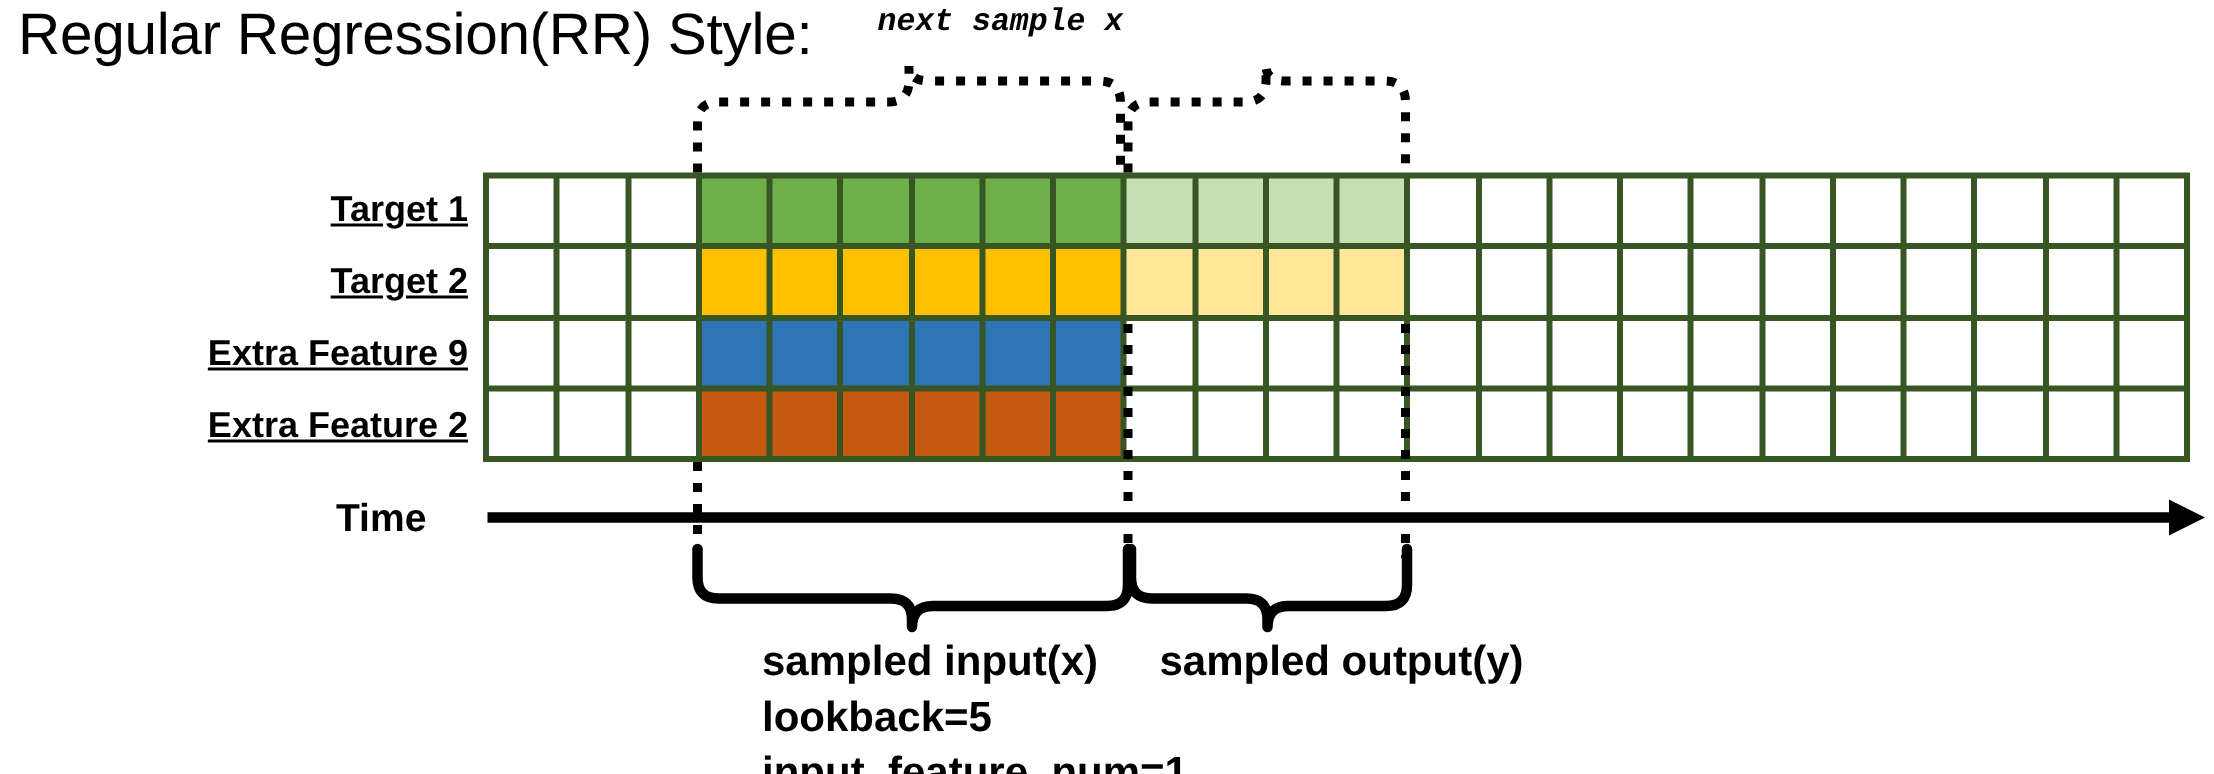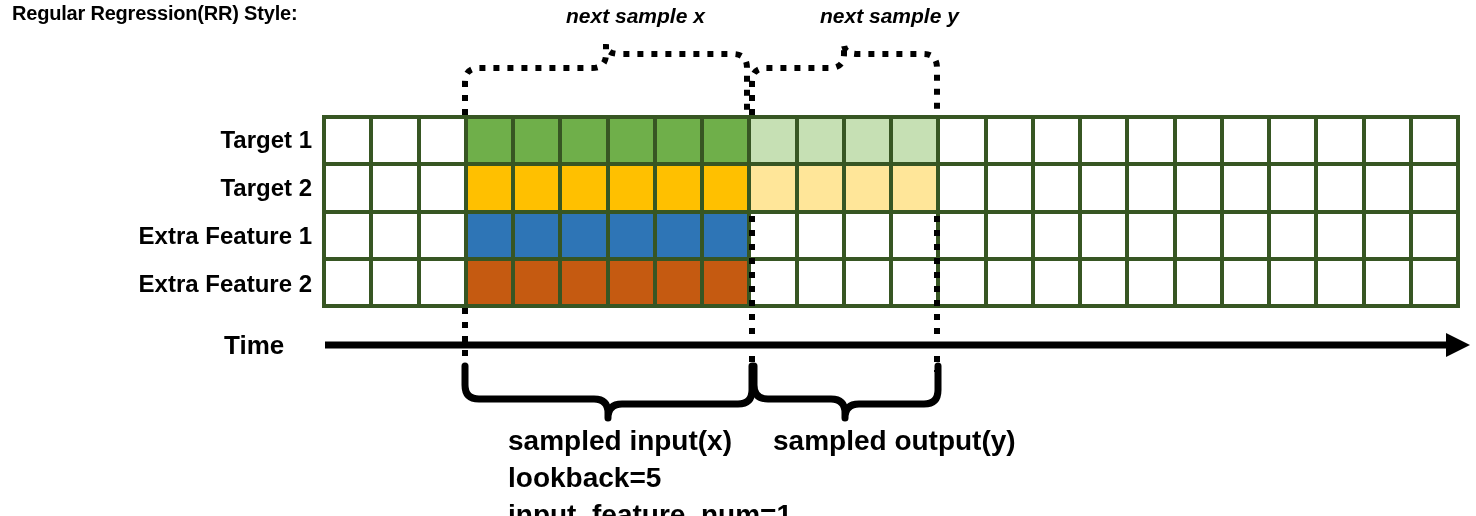--- a/index.html
+++ b/index.html
@@ -13,35 +13,36 @@
     font-family: "Liberation Sans", sans-serif;
     color: #000000;
   }
 
   #stage { position: absolute; inset: 0; }
 
   
   .title {
     position: absolute;
     left: 12px; top: 2px;
-    font-size: 20px;
-    font-weight: 700;
+    font-size: 39px;
+    font-weight: 400;
     letter-spacing: -0.2px;
     white-space: nowrap;
   }
 
   
   .row-label {
     position: absolute;
     right: 1164px;           
     font-size: 24px;
     font-weight: 700;
     white-space: nowrap;
     text-align: right;
     line-height: 1;
+    text-decoration: underline;
   }
 
   .time-label {
     position: absolute;
     left: 224px; top: 330px;
     font-size: 26px;
     font-weight: 700;
     white-space: nowrap;
   }
 
@@ -92,21 +93,21 @@
 </style>
 </head>
 <body>
 
 <div id="stage">
 
   <div class="title">Regular Regression(RR) Style:</div>
 
   <div class="row-label" style="top:128px;">Target 1</div>
   <div class="row-label" style="top:176px;">Target 2</div>
-  <div class="row-label" style="top:224px;">Extra Feature 1</div>
+  <div class="row-label" style="top:224px;">Extra Feature 9</div>
   <div class="row-label" style="top:272px;margin-left:40px;">Extra Feature 2</div>
 
   <div class="time-label">Time</div>
 
   <div id="grid">
       <div class="grid-row">
         <div class="cell"></div>
         <div class="cell"></div>
         <div class="cell"></div>
         <div class="cell" style="background: rgb(111, 175, 74);"></div>
@@ -204,22 +205,21 @@
         <div class="cell"></div>
         <div class="cell"></div>
         <div class="cell"></div>
         <div class="cell"></div>
         <div class="cell"></div>
         <div class="cell"></div>
         <div class="cell"></div>
       </div>
     </div>
 
-  <div class="top-note" style="left:566px; top:4px;">next sample x</div>
-  <div class="top-note" style="left:820px; top:4px;">next sample y</div>
+  <div class="top-note" style="left:585px; top:4px;font-family:Liberation Mono, monospace;">next sample x</div>
 
   <div class="bot-note" style="left:508px; top:423px;">
     <div>sampled input(x)</div>
     <div>lookback=5</div>
     <div>input_feature_num=1</div>
   </div>
   <div class="bot-note" style="left:773px; top:423px;text-align:center;">
     <div>sampled output(y)</div>
   </div>
 

